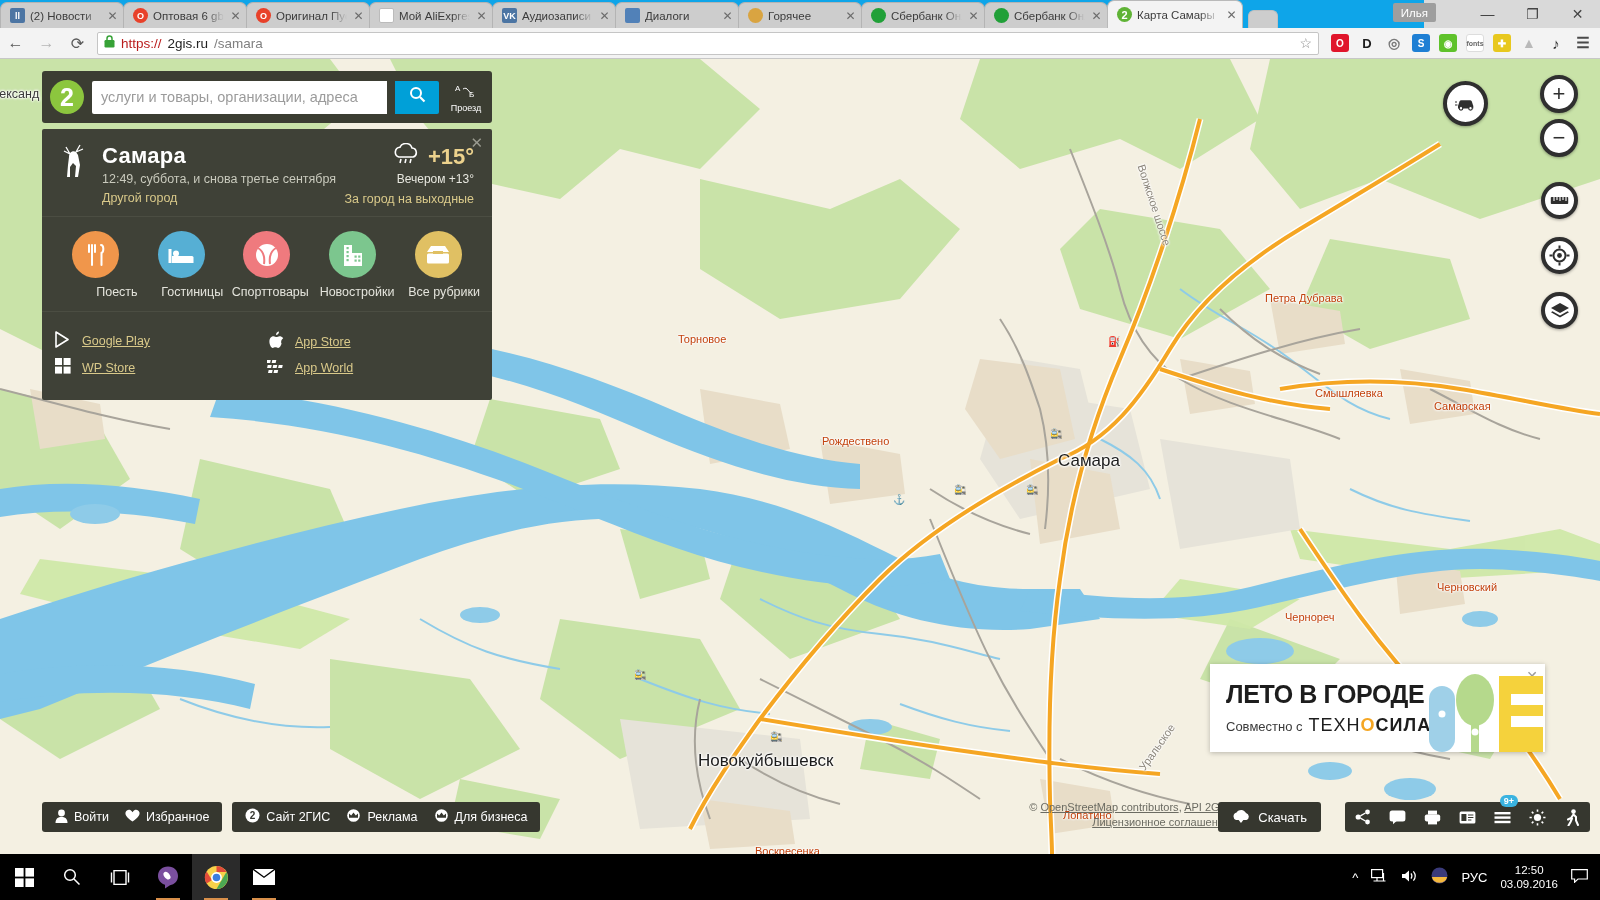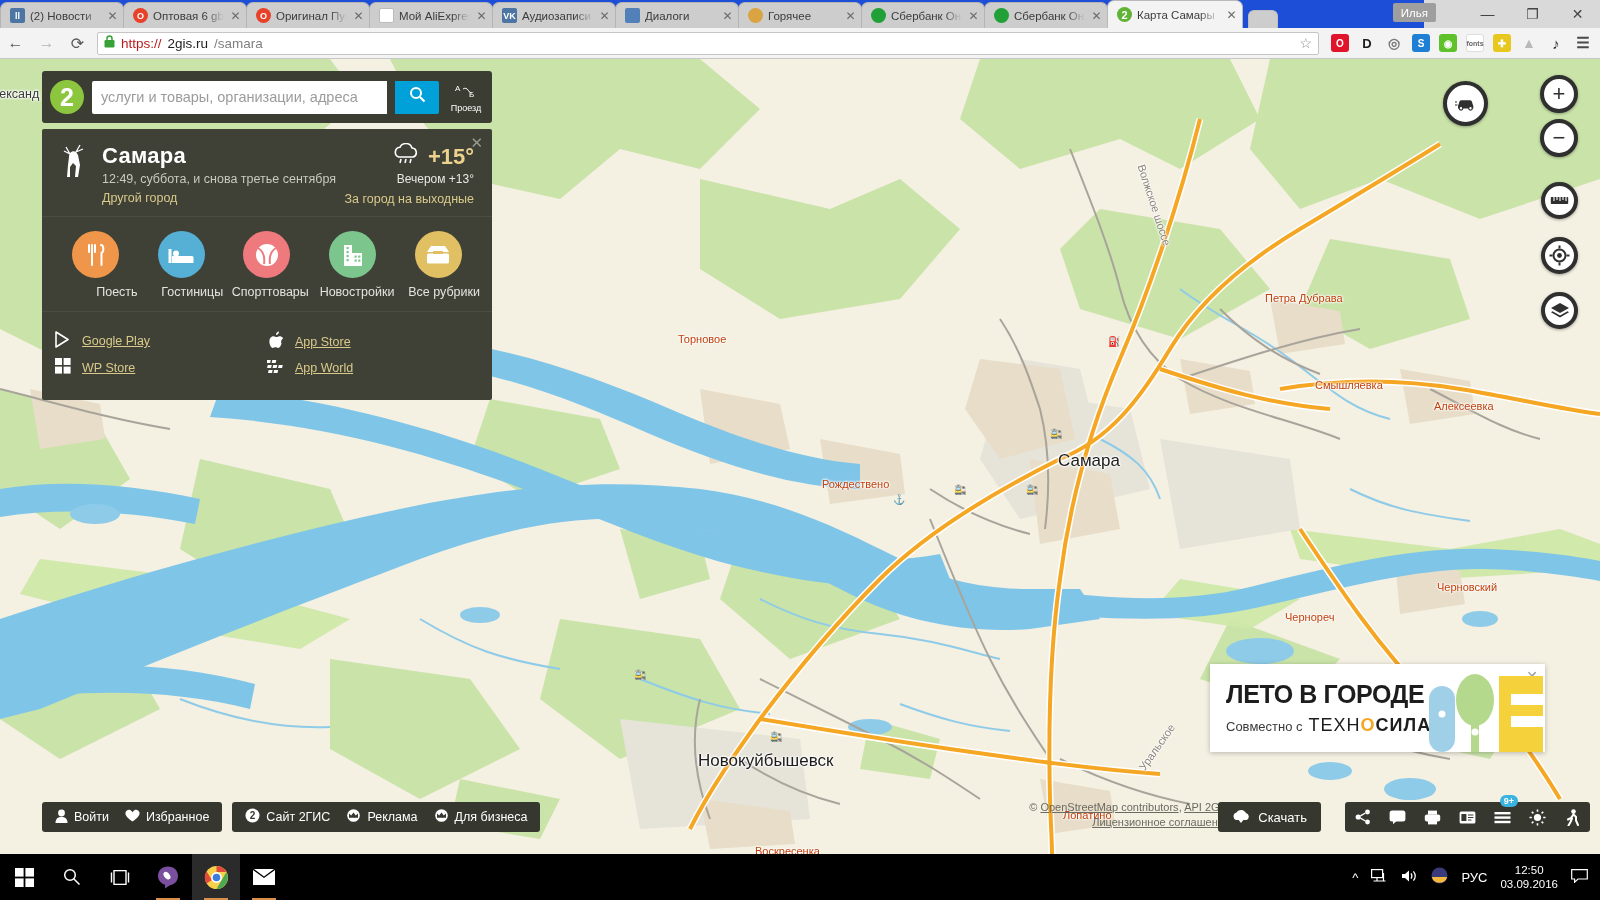--- a/index.html
+++ b/index.html
@@ -6,21 +6,21 @@
   html, body {
     width: 1600px; height: 900px; overflow: hidden;
     font-family: "Liberation Sans", sans-serif;
     background: #d9d9d9;
   }
 
   
   .browser { position: absolute; inset: 0; }
   .tabstrip {
     position: absolute; top: 0; left: 0; width: 1424px; height: 28px;
-    background: #1d4ed8;
+    background: #0ea5e9;
     display: flex; align-items: flex-end;
   }
   .tab {
     position: relative; height: 26px; width: 124px;
     display: flex; align-items: center; gap: 5px;
     padding: 0 4px 0 9px;
     background: #cdcdcd;
     border-top-left-radius: 7px; border-top-right-radius: 7px;
     border: 1px solid #b4b4b4; border-bottom: none;
     margin-right: -1px;
@@ -421,26 +421,26 @@
         <path d="M760 660 C820 670 880 680 950 690 C1020 700 1090 710 1160 715"></path>
       </g>
     </svg>
 
     <div id="maplabels-host">
         <div class="maplabel " style="left: -8px; top: 28px;">лександ</div>
         <div class="maplabel park" style="left: 228px; top: 88px;">Национальный парк</div>
         <div class="maplabel park" style="left: 244px; top: 106px;">"Самарская Лука"</div>
         <div class="maplabel park" style="left: 120px; top: 190px;">ый Солон</div>
         <div class="maplabel city" style="left: 678px; top: 274px;">Торновое</div>
-        <div class="maplabel city" style="left: 822px; top: 376px; margin-top: 43px;">Рождествено</div>
+        <div class="maplabel city" style="left: 822px; top: 376px;">Рождествено</div>
         <div class="maplabel " style="left: 1112px; top: 140px; transform: rotate(72deg); color: rgb(138, 132, 121); font-size: 11px;">Волжское шоссе</div>
         <div class="maplabel city" style="left: 1265px; top: 233px;">Петра Дубрава</div>
         <div class="maplabel big" style="left: 1058px; top: 392px;">Самара</div>
-        <div class="maplabel city" style="left: 1315px; top: 320px;">Смышляевка</div>
-        <div class="maplabel city" style="left: 1434px; top: 341px;">Алексеевка</div>
+        <div class="maplabel city" style="left: 1315px; top: 328px;">Смышляевка</div>
+        <div class="maplabel city" style="left: 1434px; top: 341px;">Самарская</div>
         <div class="maplabel city" style="left: 1437px; top: 522px;">Черновский</div>
         <div class="maplabel city" style="left: 1285px; top: 552px;">Чернореч</div>
         <div class="maplabel big" style="left: 698px; top: 692px;">Новокуйбышевск</div>
         <div class="maplabel city" style="left: 1063px; top: 750px;">Лопатино</div>
         <div class="maplabel city" style="left: 755px; top: 786px;">Воскресенка</div>
         <div class="maplabel " style="left: 1130px; top: 682px; transform: rotate(-55deg); color: rgb(138, 132, 121); font-size: 11px;">Уральское</div>
       </div>
 
     <div class="poi" style="left:1108px;top:277px">⛽</div>
     <div class="poi" style="left:1050px;top:369px">🚉</div>

